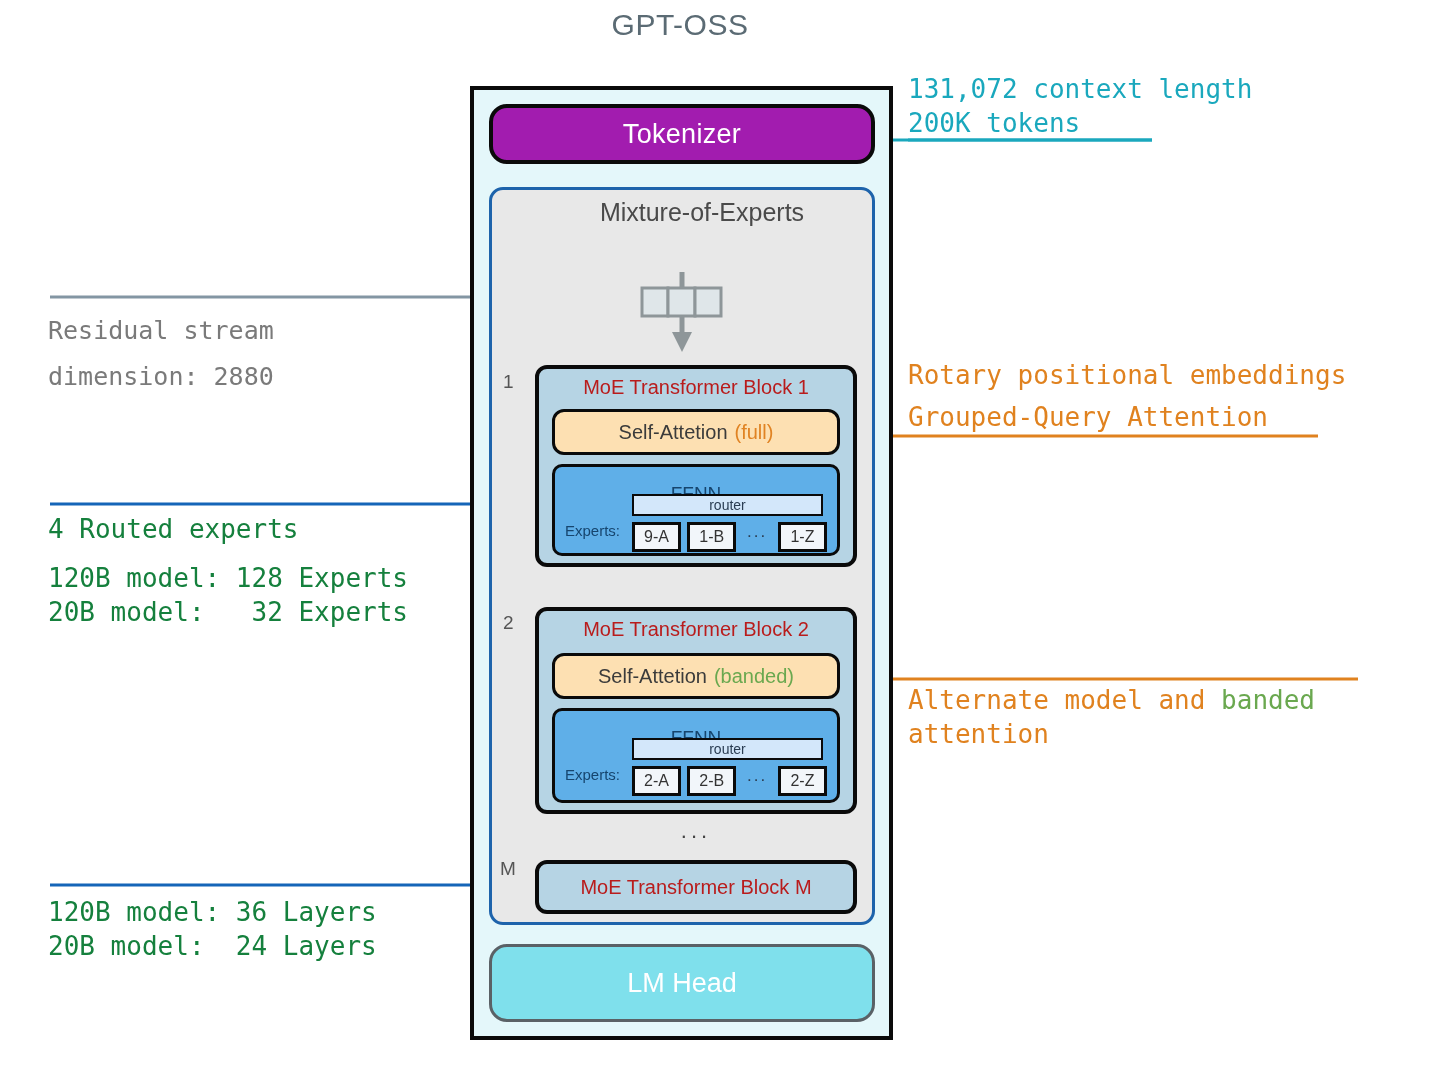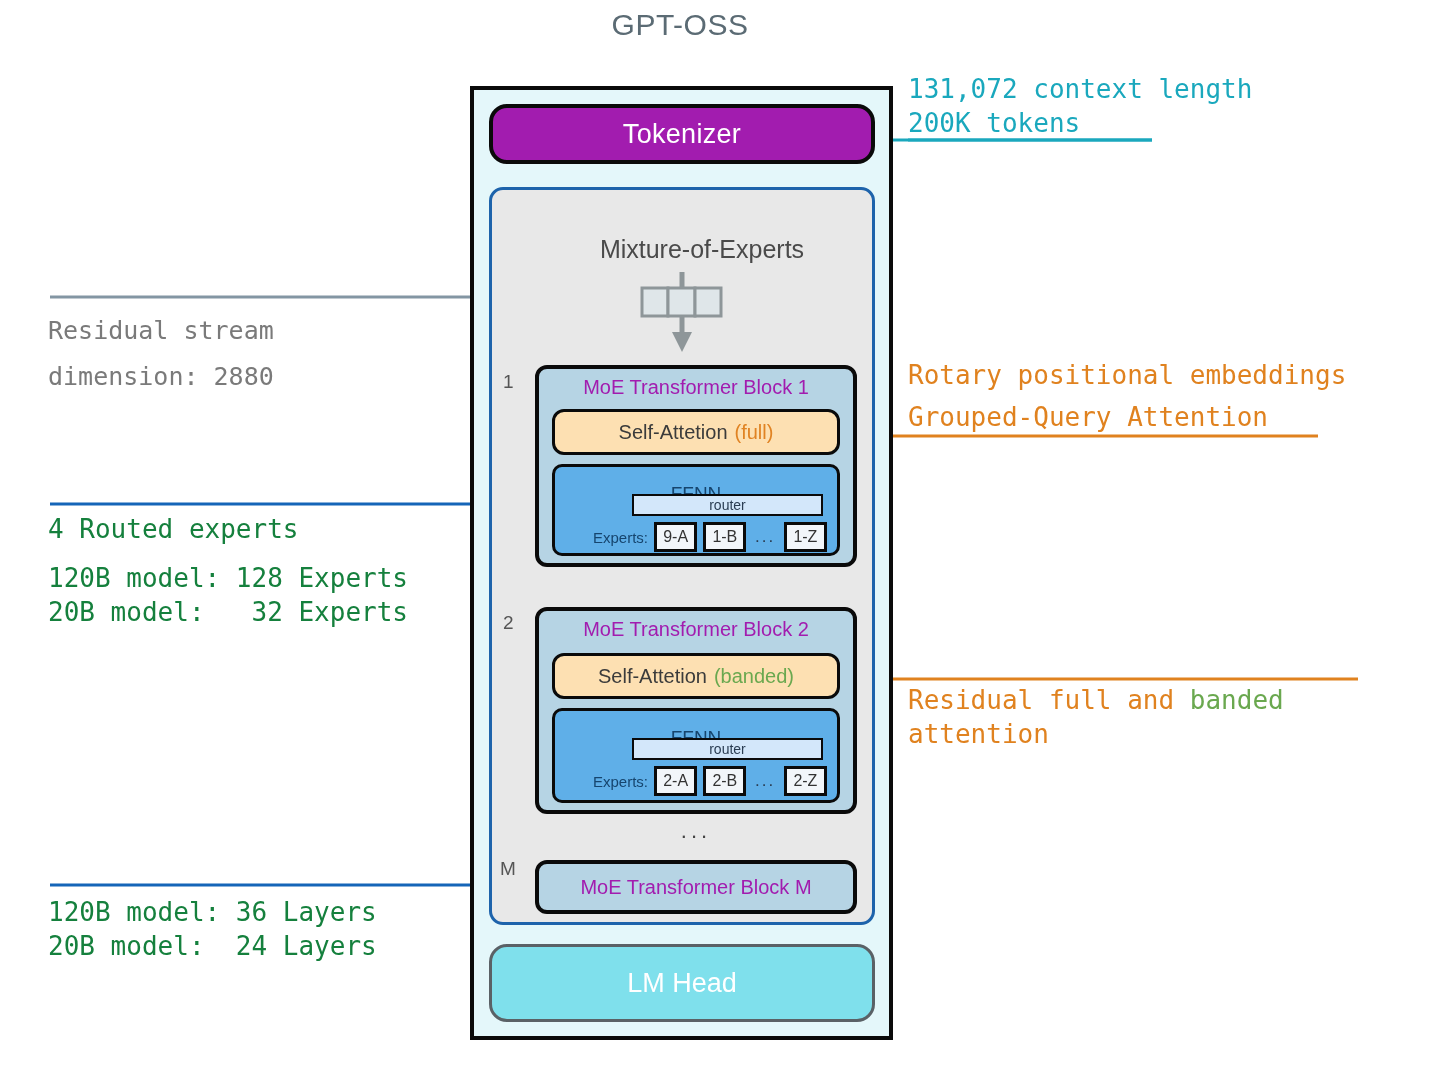--- a/index.html
+++ b/index.html
@@ -30,21 +30,21 @@
   }
 
   
   #moe-container{
     left:489px; top:187px; width:386px; height:738px;
     background:#e8e8e8; border:3px solid #1d63ab; border-radius:14px;
     box-sizing:border-box;
   }
   #moe-heading{
     left:489px; top:196px; width:426px; text-align:center;
-    font-size:25px; line-height:33px; color:#4a4a4a;margin-top:37px;
+    font-size:25px; line-height:33px; color:#4a4a4a;
   }
 
   
   #residual-glyph{ left:634px; top:272px; width:96px; height:80px; }
 
   
   .block-index{ font-size:19px; color:#555; }
   #block-index-1{ left:503px; top:371px; }
   #block-index-2{ left:503px; top:612px; }
   #block-index-m{ left:500px; top:858px; }
@@ -52,21 +52,21 @@
   
   .moe-block{
     background:#b6d4e4; border:4px solid #0a0a0a; border-radius:12px;
     box-sizing:border-box;
   }
   #moe-block-1{ left:535px; top:365px; width:322px; height:202px; }
   #moe-block-2{ left:535px; top:607px; width:322px; height:207px; }
   #moe-block-m{ left:535px; top:860px; width:322px; height:54px;
                 display:flex;align-items:center;justify-content:center; }
   .block-title{
-    text-align:center; font-size:20px; color:#a21caf; padding-top:7px;
+    text-align:center; font-size:20px; color:#b91c1c; padding-top:7px;
   }
   #moe-block-m .block-title{ padding-top:0; }
 
   
   .attention-bar{
     position:absolute; left:13px; right:13px; height:46px;
     background:#fde0b2; border:3px solid #0a0a0a; border-radius:12px;
     box-sizing:border-box; display:flex;align-items:center;justify-content:center;
     font-size:20px; color:#3b3b3b;
   }
@@ -86,21 +86,21 @@
   #ffnn-box-2{ top:97px; height:95px; }
   .ffnn-title{ text-align:center;font-size:19px;color:#16456e;padding-top:16px;line-height:22px;}
   .router-bar{
     position:absolute; left:77px; right:14px; top:27px; height:22px;
     background:#d3e7fa; border:2px solid #0a0a0a; box-sizing:border-box;
     display:flex;align-items:center;justify-content:center;
     font-size:14px;color:#2a3d52;
   }
   .experts-row{
     position:absolute; left:10px; right:10px; top:55px; height:30px;
-    display:flex; align-items:center; gap:6px;margin-left:28px;
+    display:flex; align-items:flex-start; gap:6px;
   }
   .experts-label{ font-size:15px; color:#16456e; width:62px; }
   .expert-chip{
     background:#f2f6fa; border:3px solid #0a0a0a; box-sizing:border-box;
     width:50px; height:30px; display:flex;align-items:center;justify-content:center;
     font-size:16px; color:#333;
   }
   .expert-ellipsis{ font-size:17px;color:#2a3d52;letter-spacing:2px;width:30px;text-align:center;}
 
   
@@ -248,17 +248,17 @@
 dimension: 2880</div>
 
 <div class="abs annot annot-orange" id="annot-rope">Rotary positional embeddings
 Grouped-Query Attention</div>
 
 <div class="abs annot annot-blue" id="annot-experts-top">4 Routed experts</div>
 
 <div class="abs annot annot-blue" id="annot-experts-counts">120B model: 128 Experts
 20B model:   32 Experts</div>
 
-<div class="abs annot annot-orange" id="annot-alternate"><span>Residual full and </span><span class="annot-green">banded</span><span>
+<div class="abs annot annot-orange" id="annot-alternate"><span>Alternate model and </span><span class="annot-green">banded</span><span>
 attention</span></div>
 
 <div class="abs annot annot-blue" id="annot-layers">120B model: 36 Layers
 20B model:  24 Layers</div>
 
 </body></html>

